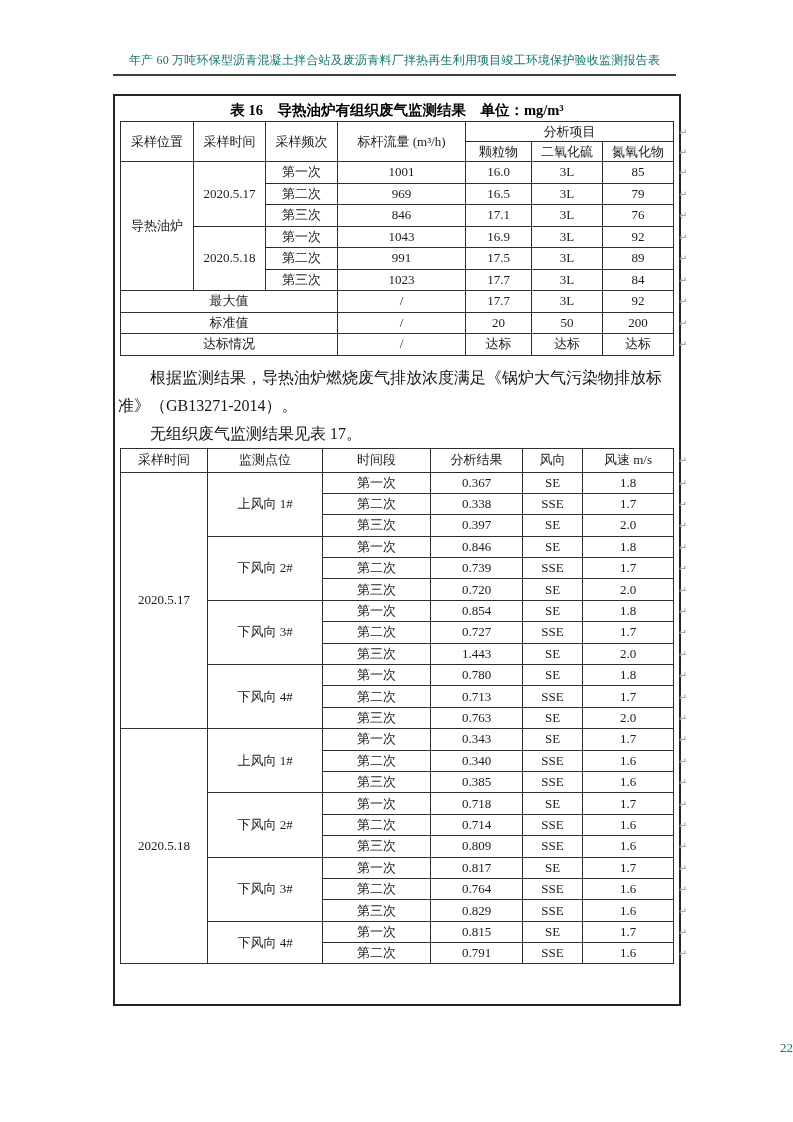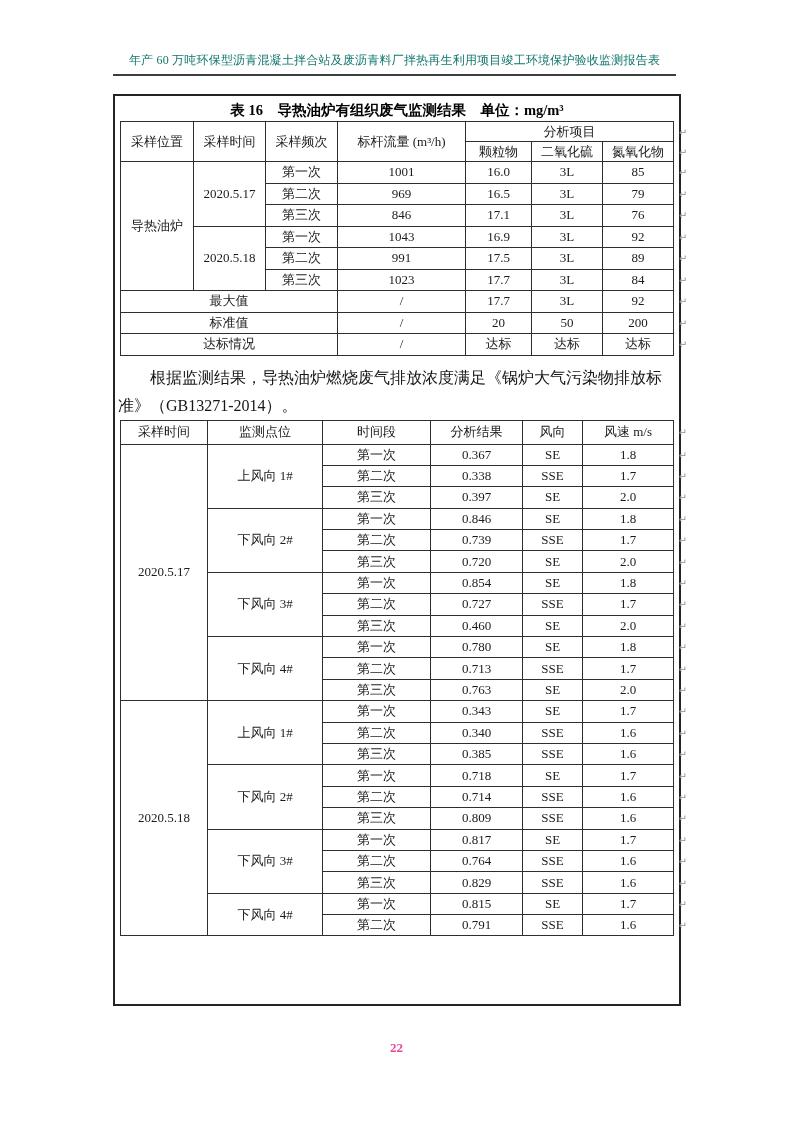--- a/index.html
+++ b/index.html
@@ -43,21 +43,21 @@
     position:absolute; right:-14px; top:50%; transform:translateY(-50%);
     font-size:10px; color:#8d8d8d; font-family:"DejaVu Sans",sans-serif;
     pointer-events:none;
   }
 
   .para-block { margin:8px 3px 0 3px; font-size:16px; line-height:1.75; color:#161616; }
   .para-block p { text-indent:2em; }
 
   .page-number {
     position:absolute; top:1040px; left:0; width:100%;
-    text-align:center; font-size:13px; color:#ec4899;font-weight:bold;
+    text-align:right; font-size:13px; color:#0f766e;
   }
 </style>
 </head>
 <body>
 
 <div class="page">
 
   <div class="doc-header">年产 60 万吨环保型沥青混凝土拌合站及废沥青料厂拌热再生利用项目竣工环境保护验收监测报告表</div>
 
   <div class="outer-box">
@@ -153,20 +153,21 @@
             <td>/</td>
             <td>达标</td>
             <td>达标</td>
             <td>达标<span class="mark">↵</span></td>
           </tr>
         </tbody>
     </table>
 
     <div class="para-block">
       <p>根据监测结果，导热油炉燃烧废气排放浓度满足《锅炉大气污染物排放标准》（GB13271-2014）。</p>
+      <p>无组织废气监测结果见表 17。</p>
     </div>
 
 
     <table class="t17">
       <colgroup>
         <col style="width:87px">
           <col style="width:115px">
           <col style="width:108px">
         <col style="width:92px">
           <col style="width:60px">
@@ -230,21 +231,21 @@
             <td>1.8<span class="mark">↵</span></td>
           </tr>
           <tr>
             <td>第二次</td>
             <td>0.727</td>
             <td>SSE</td>
             <td>1.7<span class="mark">↵</span></td>
           </tr>
           <tr>
             <td>第三次</td>
-            <td>0.460</td>
+            <td>1.443</td>
             <td>SE</td>
             <td>2.0<span class="mark">↵</span></td>
           </tr>
           <tr>
             <td rowspan="3">下风向 4#</td>
             <td>第一次</td>
             <td>0.780</td>
             <td>SE</td>
             <td>1.8<span class="mark">↵</span></td>
           </tr>

